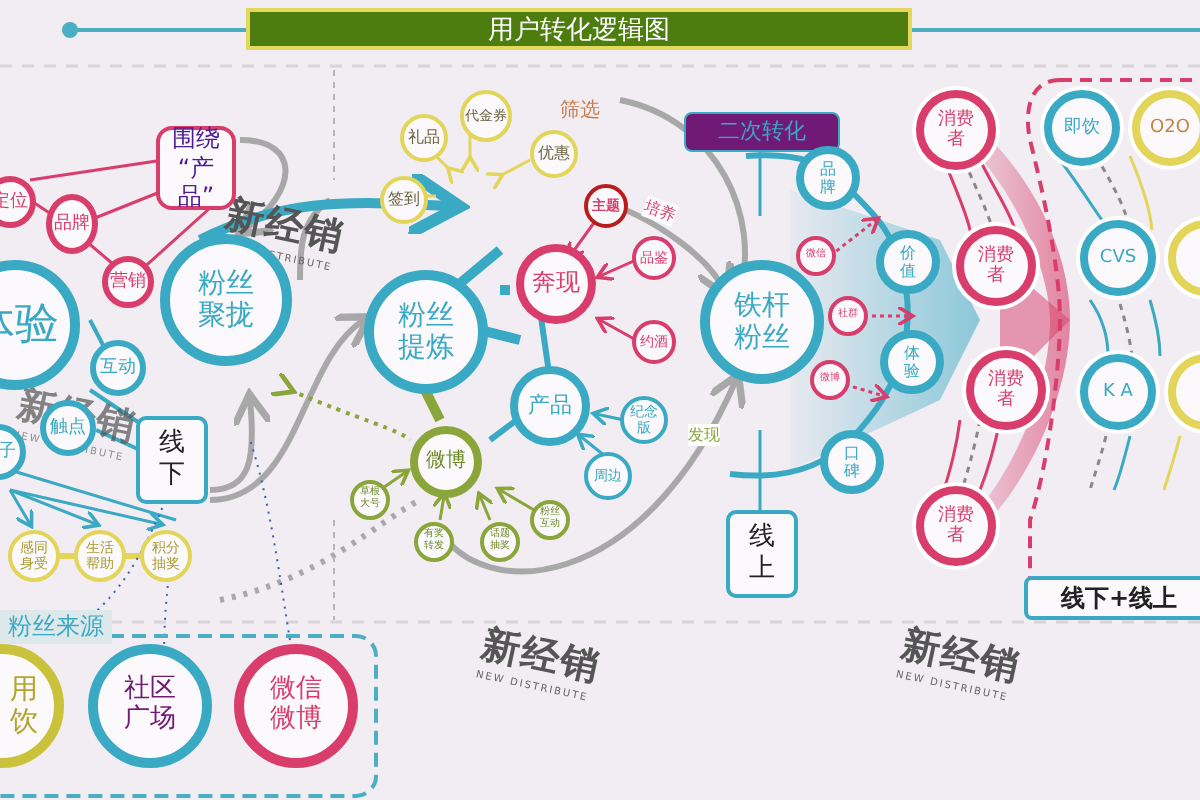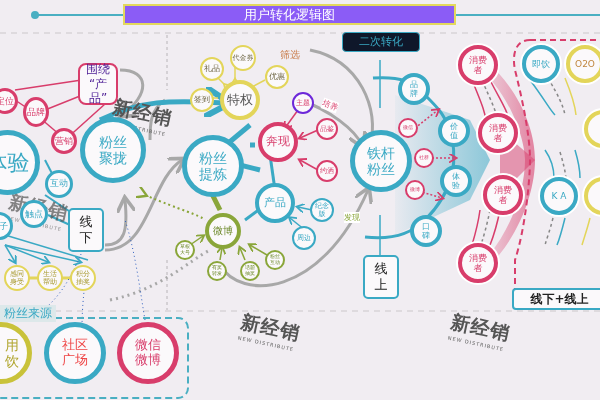--- a/index.html
+++ b/index.html
@@ -1,21 +1,21 @@
 <!DOCTYPE html>
 <html><head>
 <meta charset="utf-8">
 <style>
   html, body { margin:0; padding:0; }
   body { width:600px; height:400px; overflow:hidden; background:#f1edf2; font-family:"DejaVu Sans", sans-serif; position:relative; }
   #canvas { position:absolute; left:0; top:0; width:600px; height:400px; }
   .node { position:absolute; border-radius:50%; box-sizing:border-box; display:flex; align-items:center; justify-content:center; text-align:center; background:#fbf9fb; line-height:1.15; white-space:pre-line; }
   .box { position:absolute; box-sizing:border-box; display:flex; align-items:center; justify-content:center; text-align:center; background:#fbf9fb; white-space:pre-line; line-height:1.2; }
   .label { position:absolute; white-space:nowrap; }
-  .title-bar { position:absolute; left:123px; top:4px; width:333px; height:21px; background:#8b5cf6; border:2px solid #e3d85c; box-sizing:border-box; color:#fff; font-size:13px; display:flex; align-items:center; justify-content:center; }
+  .title-bar { position:absolute; left:123px; top:4px; width:333px; height:21px; background:#4d7c0f; border:2px solid #e3d85c; box-sizing:border-box; color:#fff; font-size:13px; display:flex; align-items:center; justify-content:center; }
   .logo { position:absolute; color:#555; font-weight:bold; transform:rotate(12deg); }
   .logo .cn { font-size:19px; letter-spacing:1px; }
   .logo .en { font-size:5px; letter-spacing:1px; color:#666; font-weight:normal; }
 </style>
 </head>
 <body>
 
 <div id="canvas">
 
   <svg width="600" height="400" style="position:absolute;left:0;top:0">
@@ -176,34 +176,33 @@
   <div class="node" style="left:70px;top:265px;width:26px;height:26px;border:2px solid #e3d55a;color:#a89a30;font-size:7px;">积分
 抽奖</div>
   <div class="box" style="left:68px;top:208px;width:36px;height:44px;border:2px solid #3aa9c4;border-radius:5px;font-size:13px;color:#222;">线
 下</div>
   <div class="node" style="left:80px;top:117px;width:66px;height:66px;border:5px solid #3aa9c4;color:#3aa9c4;font-size:14px;">粉丝
 聚拢</div>
 
   <div class="label" style="left:0;top:305px;background:#dde8ea;color:#3aa9c4;font-size:12px;padding:0 4px;">粉丝来源</div>
   <div class="node" style="left:-30px;top:322px;width:62px;height:62px;border:5px solid #c9c23a;color:#b0a52e;font-size:14px;justify-content:flex-end;padding-right:8px;">用
 饮</div>
-  <div class="node" style="left:44px;top:322px;width:62px;height:62px;border:5px solid #3aa9c4;color:#ef4444;font-size:13px;">社区
+  <div class="node" style="left:44px;top:322px;width:62px;height:62px;border:5px solid #3aa9c4;color:#701a75;font-size:13px;">社区
 广场</div>
   <div class="node" style="left:117px;top:322px;width:62px;height:62px;border:5px solid #d83d6b;color:#d83d6b;font-size:13px;">微信
 微博</div>
 
   <div class="node" style="left:190px;top:88px;width:24px;height:24px;border:2px solid #e3d55a;color:#6b6340;font-size:8px;">签到</div>
   <div class="node" style="left:200px;top:57px;width:24px;height:24px;border:2px solid #e3d55a;color:#6b6340;font-size:8px;">礼品</div>
   <div class="node" style="left:230px;top:45px;width:26px;height:26px;border:2px solid #e3d55a;color:#6b6340;font-size:7px;">代金券</div>
   <div class="node" style="left:265px;top:65px;width:24px;height:24px;border:2px solid #e3d55a;color:#6b6340;font-size:8px;">优惠</div>
   <div class="label" style="left:280px;top:48px;color:#c97c4a;font-size:10px;">筛选</div>
-  <div class="node" style="left:220px;top:80px;width:40px;height:40px;border:4px solid #e3d55a;color:#555;font-size:13px;">特权</div>
 
   <div class="node" style="left:258px;top:122px;width:40px;height:40px;border:4px solid #d83d6b;color:#d83d6b;font-size:12px;">奔现</div>
-  <div class="node" style="left:292px;top:92px;width:22px;height:22px;border:2px solid #6d28d9;color:#d83d6b;font-size:7px;">主题</div>
+  <div class="node" style="left:292px;top:92px;width:22px;height:22px;border:2px solid #b91c1c;color:#d83d6b;font-size:7px;font-weight:bold;">主题</div>
   <div class="node" style="left:316px;top:118px;width:22px;height:22px;border:2px solid #d83d6b;color:#d83d6b;font-size:7px;">品鉴</div>
   <div class="node" style="left:316px;top:160px;width:22px;height:22px;border:2px solid #d83d6b;color:#d83d6b;font-size:7px;">约酒</div>
   <div class="label" style="left:322px;top:100px;color:#d83d6b;font-size:8px;background:#fff;transform:rotate(20deg);">培养</div>
 
   <div class="node" style="left:182px;top:135px;width:62px;height:62px;border:5px solid #3aa9c4;color:#3aa9c4;font-size:14px;">粉丝
 提炼</div>
   <div class="node" style="left:255px;top:183px;width:40px;height:40px;border:4px solid #3aa9c4;color:#3aa9c4;font-size:11px;">产品</div>
   <div class="node" style="left:310px;top:198px;width:24px;height:24px;border:2px solid #3aa9c4;color:#3aa9c4;font-size:7px;">纪念
 版</div>
   <div class="node" style="left:292px;top:226px;width:24px;height:24px;border:2px solid #3aa9c4;color:#3aa9c4;font-size:7px;">周边</div>
@@ -212,21 +211,21 @@
   <div class="node" style="left:205px;top:213px;width:36px;height:36px;border:4px solid #8aa63a;color:#6d8a2a;font-size:10px;">微博</div>
   <div class="node" style="left:175px;top:240px;width:20px;height:20px;border:2px solid #8aa63a;color:#6d8a2a;font-size:5px;">草根
 大号</div>
   <div class="node" style="left:207px;top:261px;width:20px;height:20px;border:2px solid #8aa63a;color:#6d8a2a;font-size:5px;">有奖
 转发</div>
   <div class="node" style="left:240px;top:261px;width:20px;height:20px;border:2px solid #8aa63a;color:#6d8a2a;font-size:5px;">话题
 抽奖</div>
   <div class="node" style="left:265px;top:250px;width:20px;height:20px;border:2px solid #8aa63a;color:#6d8a2a;font-size:5px;">粉丝
 互动</div>
 
-  <div class="box" style="left:342px;top:32px;width:78px;height:20px;border:1.5px solid #3aa9c4;border-radius:4px;color:#3aa9c4;font-size:11px;background:#0f172a;">二次转化</div>
+  <div class="box" style="left:342px;top:56px;width:78px;height:20px;border:1.5px solid #3aa9c4;border-radius:4px;color:#3aa9c4;font-size:11px;background:#701a75;">二次转化</div>
   <div class="node" style="left:350px;top:130px;width:62px;height:62px;border:5px solid #3aa9c4;color:#3aa9c4;font-size:14px;">铁杆
 粉丝</div>
   <div class="node" style="left:398px;top:73px;width:32px;height:32px;border:4px solid #3aa9c4;color:#3aa9c4;font-size:8px;">品
 牌</div>
   <div class="node" style="left:438px;top:115px;width:32px;height:32px;border:4px solid #3aa9c4;color:#3aa9c4;font-size:8px;">价
 值</div>
   <div class="node" style="left:440px;top:165px;width:32px;height:32px;border:4px solid #3aa9c4;color:#3aa9c4;font-size:8px;">体
 验</div>
   <div class="node" style="left:410px;top:215px;width:32px;height:32px;border:4px solid #3aa9c4;color:#3aa9c4;font-size:8px;">口
 碑</div>
@@ -240,17 +239,18 @@
 者</div>
   <div class="node" style="left:478px;top:113px;width:40px;height:40px;border:4px solid #d83d6b;color:#d83d6b;font-size:9px;box-shadow:0 0 0 2px #fff;">消费
 者</div>
   <div class="node" style="left:483px;top:175px;width:40px;height:40px;border:4px solid #d83d6b;color:#d83d6b;font-size:9px;box-shadow:0 0 0 2px #fff;">消费
 者</div>
   <div class="node" style="left:458px;top:243px;width:40px;height:40px;border:4px solid #d83d6b;color:#d83d6b;font-size:9px;box-shadow:0 0 0 2px #fff;">消费
 者</div>
 
   <div class="node" style="left:522px;top:45px;width:38px;height:38px;border:4px solid #3aa9c4;color:#3aa9c4;font-size:9px;box-shadow:0 0 0 2px #fff;">即饮</div>
   <div class="node" style="left:566px;top:45px;width:38px;height:38px;border:4px solid #e3d55a;color:#c0863f;font-size:9px;box-shadow:0 0 0 2px #fff;">O2O</div>
+  <div class="node" style="left:540px;top:110px;width:38px;height:38px;border:4px solid #3aa9c4;color:#3aa9c4;font-size:9px;box-shadow:0 0 0 2px #fff;">CVS</div>
   <div class="node" style="left:584px;top:110px;width:38px;height:38px;border:4px solid #e3d55a;color:#c0863f;font-size:9px;box-shadow:0 0 0 2px #fff;">B</div>
   <div class="node" style="left:540px;top:177px;width:38px;height:38px;border:4px solid #3aa9c4;color:#3aa9c4;font-size:9px;box-shadow:0 0 0 2px #fff;">K A</div>
   <div class="node" style="left:584px;top:177px;width:38px;height:38px;border:4px solid #e3d55a;color:#c0863f;font-size:9px;box-shadow:0 0 0 2px #fff;">C</div>
   <div class="box" style="left:512px;top:288px;width:95px;height:22px;border:2px solid #3aa9c4;border-radius:4px;font-size:12px;color:#222;font-weight:bold;">线下+线上</div>
 </div>
 
 </body></html>

